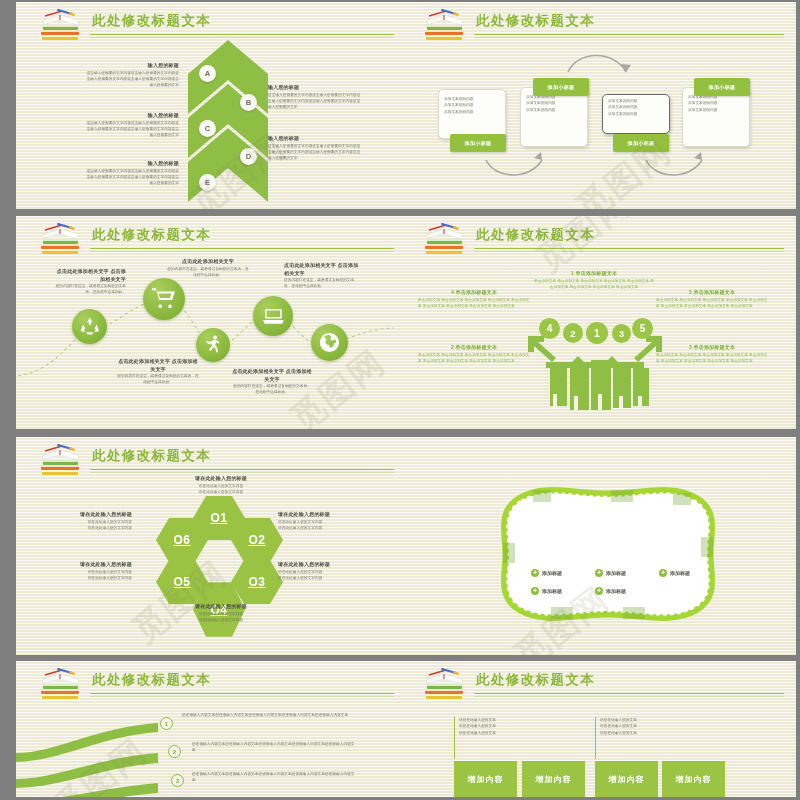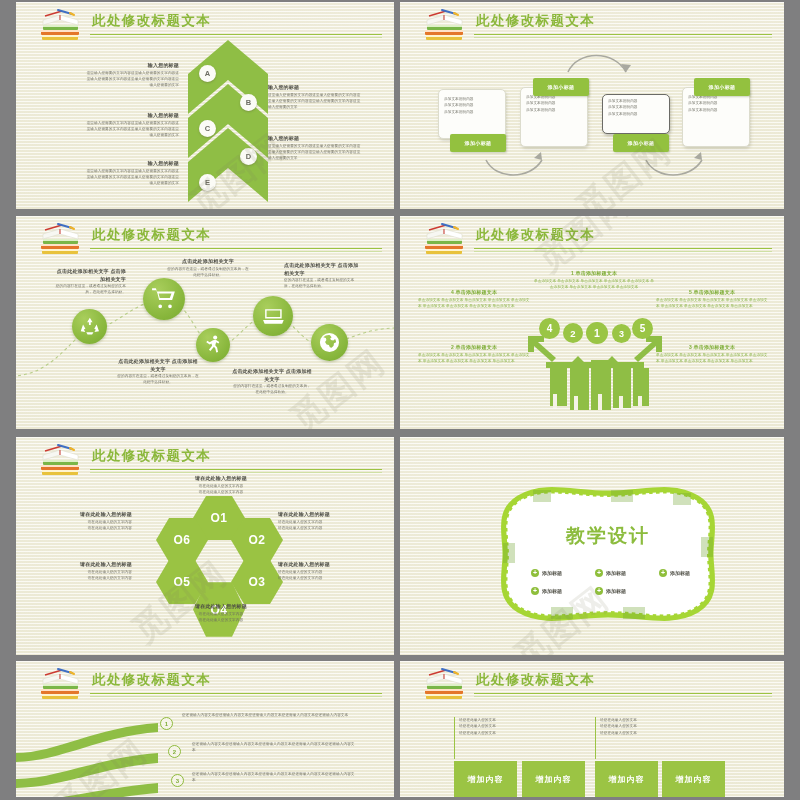--- a/index.html
+++ b/index.html
@@ -8,20 +8,21 @@
 
   
   .slide{
     position:absolute;
     background:
       repeating-linear-gradient(to bottom,
         rgba(255,255,255,.55) 0px, rgba(255,255,255,.55) 1px,
         rgba(226,223,196,.45) 1px, rgba(226,223,196,.45) 3px),
       linear-gradient(to bottom,#f7f5e9,#f3f1e1);
     overflow:hidden;
+    padding-left:12px;
   }
   .slide.r1{height:207px;top:2px;}
   .slide.r2{height:213px;top:216px;}
   .slide.r3{height:218px;top:437px;}
   .slide.r4{height:136px;top:661px;}
   .slide.cL{left:16px;width:378px;}
   .slide.cR{left:400px;width:384px;}
 
   
   .hdr{position:absolute;left:0;top:0;right:0;height:40px;}
@@ -79,21 +80,21 @@
   .numc{
     position:absolute;border-radius:50%;background:#9ac545;
     color:#fff;font-weight:bold;display:flex;align-items:center;justify-content:center;
   }
 
   
   .hex{
     position:absolute;background:#9ac343;
     clip-path:polygon(25% 2%,75% 2%,100% 50%,75% 98%,25% 98%,0 50%);
     display:flex;align-items:center;justify-content:center;
-    color:#fff;font-size:12px;font-weight:bold;letter-spacing:.5px;
+    color:#fff;font-size:12px;font-weight:bold;letter-spacing:.5px;text-decoration:underline;
   }
 
   
   .fwrap{position:absolute;left:93px;top:48px;width:230px;height:138px;}
   .bigttl{
     position:absolute;left:0;right:0;top:38px;text-align:center;
     font-size:19px;font-weight:bold;color:#8cbc3e;letter-spacing:2px;
     font-family:"DejaVu Sans","Liberation Sans",sans-serif;
   }
   .plusrow{position:absolute;display:flex;align-items:center;gap:3px;}
@@ -488,21 +489,20 @@
         <g opacity=".32">
           <rect x="40" y="5" width="18" height="12" fill="#6fa52e"></rect>
           <rect x="118" y="5" width="22" height="12" fill="#6fa52e"></rect>
           <rect x="180" y="8" width="18" height="12" fill="#6fa52e"></rect>
           <rect x="10" y="58" width="12" height="20" fill="#6fa52e"></rect>
           <rect x="208" y="52" width="12" height="20" fill="#6fa52e"></rect>
           <rect x="58" y="122" width="22" height="12" fill="#6fa52e"></rect>
           <rect x="130" y="122" width="22" height="12" fill="#6fa52e"></rect>
         </g>
       </svg>
-      <div class="bigttl">教学设计</div>
 
       <div class="plusrow" style="left:38px;top:84px;">
         <span class="plusic">+</span>
         <span class="t">添加标题</span>
       </div>
       <div class="plusrow" style="left:102px;top:84px;">
         <span class="plusic">+</span>
         <span class="t">添加标题</span>
       </div>
       <div class="plusrow" style="left:166px;top:84px;">

